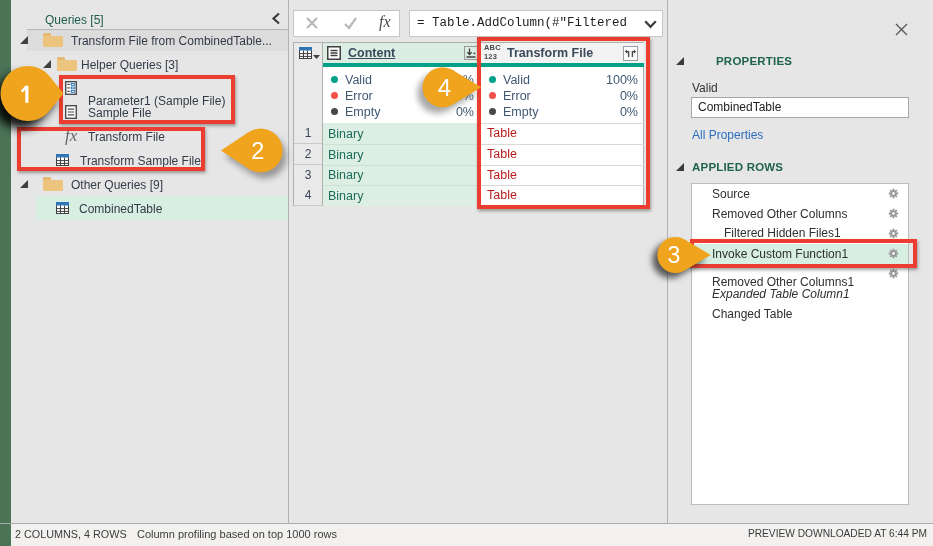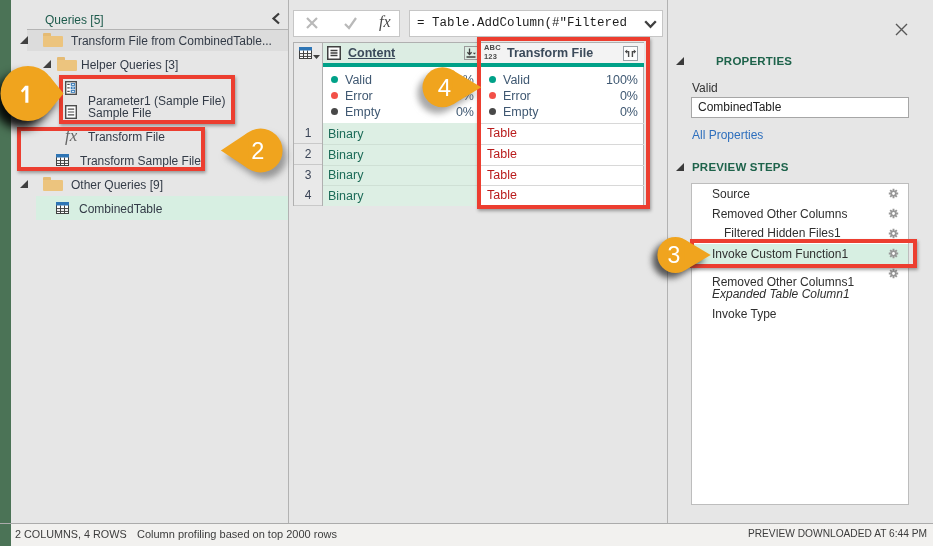--- a/index.html
+++ b/index.html
@@ -209,51 +209,51 @@
     </svg>
   <div class="abs" style="left:704px;top:55px;font-size:11.5px;font-weight:bold;color:#1e634b;letter-spacing:0.2px;margin-left:12px;">PROPERTIES</div>
   <div class="abs" style="left:692px;top:81px;font-size:12px;color:#333;">Valid</div>
   <div class="abs" style="left:691px;top:97px;width:216px;height:19px;background:#fff;border:1px solid #a6a6a6;"></div>
   <div class="abs" style="left:698px;top:100px;font-size:12px;color:#222;">CombinedTable</div>
   <div class="abs" style="left:692px;top:128px;font-size:12px;color:#2e6fbd;">All Properties</div>
 
   <svg class="abs" style="left:676px;top:163px" width="8" height="8">
       <polygon points="8,0 8,8 0,8" fill="#3a3a3a"></polygon>
     </svg>
-  <div class="abs" style="left:692px;top:161px;font-size:11.5px;font-weight:bold;color:#1e634b;letter-spacing:0.2px;">PREVIEW STEPS</div>
+  <div class="abs" style="left:692px;top:161px;font-size:11.5px;font-weight:bold;color:#1e634b;letter-spacing:0.2px;">APPLIED ROWS</div>
 
   <div class="abs" style="left:691px;top:183px;width:218px;height:322px;background:#fff;border:1px solid #bdbdbd;box-sizing:border-box;"></div>
   <div class="abs" style="left:692px;top:244px;width:216px;height:20px;background:#d7efe2;"></div>
   <div class="abs steptxt" style="top:187px;">Source</div>
   <div class="abs steptxt" style="top:207px;">Removed Other Columns</div>
   <div class="abs steptxt" style="top:226px;margin-left:12px;">Filtered Hidden Files1</div>
   <div class="abs steptxt" style="top:247px;">Invoke Custom Function1</div>
   <div class="abs steptxt" style="top:267px;margin-top:8px;">Removed Other Columns1</div>
   <div class="abs steptxt" style="top:287px;font-style:italic;">Expanded Table Column1</div>
-  <div class="abs steptxt" style="top:307px;">Invoke Type</div>
+  <div class="abs steptxt" style="top:307px;">Changed Table</div>
   <svg class="abs gearsvg" style="top:188px;">
       <use href="#gear"></use>
     </svg>
   <svg class="abs gearsvg" style="top:208px;">
       <use href="#gear"></use>
     </svg>
   <svg class="abs gearsvg" style="top:228px;">
       <use href="#gear"></use>
     </svg>
   <svg class="abs gearsvg" style="top:248px;">
       <use href="#gear"></use>
     </svg>
   <svg class="abs gearsvg" style="top:268px;">
       <use href="#gear"></use>
     </svg>
 
   <div class="abs" style="left:0;top:523px;width:933px;height:1px;background:#ababab;"></div>
   <div class="abs" style="left:11px;top:524px;width:922px;height:22px;background:#f2f1ef;"></div>
   <div class="abs" style="left:15px;top:528px;font-size:10.8px;color:#3c3c3c;">2 COLUMNS, 4 ROWS</div>
-  <div class="abs" style="left:137px;top:528px;font-size:11px;color:#3c3c3c;">Column profiling based on top 2000 rows</div>
+  <div class="abs" style="left:137px;top:528px;font-size:11px;color:#3c3c3c;">Column profiling based on top 1000 rows</div>
   <div class="abs" style="right:6px;top:528px;font-size:10.2px;color:#3c3c3c;">PREVIEW DOWNLOADED AT 6:44 PM</div>
 
   <div class="abs redbox" style="left:59px;top:75px;width:176px;height:49px;"></div>
   <div class="abs redbox" style="left:17px;top:127px;width:188px;height:44px;"></div>
   <div class="abs redbox" style="left:477px;top:37px;width:173px;height:172px;"></div>
   <div class="abs redbox" style="left:690px;top:239px;width:227px;height:29px;"></div>
 
   <svg class="abs co" style="left:-5px;top:55px;" width="90" height="80">
     <g style="filter:drop-shadow(-7px 8px 5px rgba(0,0,0,0.9));">
       <circle cx="33" cy="38.5" r="27.5" fill="#f0a41e"></circle>

